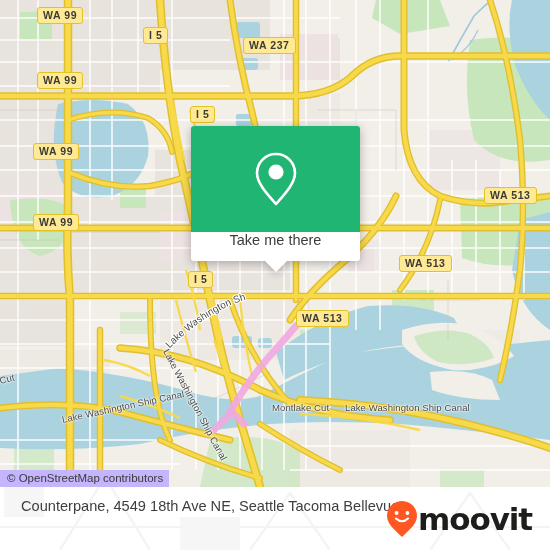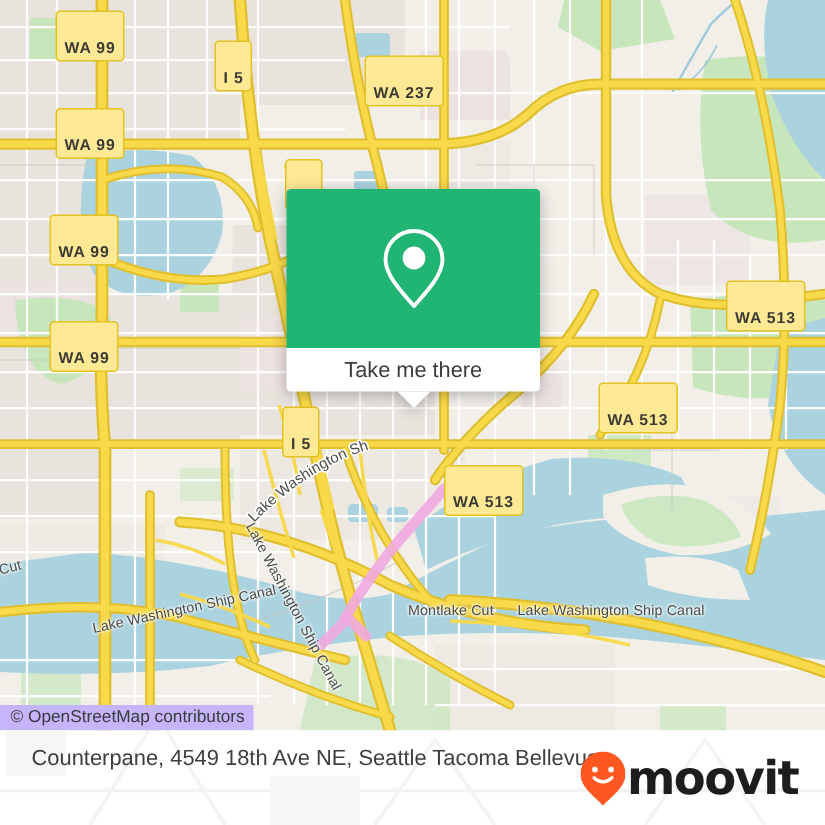--- a/index.html
+++ b/index.html
@@ -30,21 +30,21 @@
   
   .shield {
     position: absolute;
     background: #ffe994;
     border: 1.6px solid #e3c223;
     border-radius: 3px;
     color: #3b3b36;
     font-size: 10.5px;
     font-weight: bold;
     letter-spacing: 0.6px;
-    padding: 18px 5px 2px 5px;
+    padding: 1px 5px 2px 5px;
     line-height: 12px;
     white-space: nowrap;
     font-family: "Liberation Sans", sans-serif;
     text-align: center;
   }
 
   
   .maplabel {
     position: absolute;
     color: #4a4a48;
@@ -69,21 +69,21 @@
     border-radius: 3px 3px 0 0;
     display: flex;
     align-items: center;
     justify-content: center;
   }
   #callout-bar {
     background: #ffffff;
     width: 169px; height: 29px;
     border-radius: 0 0 3px 3px;
     display: flex;
-    align-items: center;
+    align-items: flex-start;
     justify-content: center;
     color: #3c3c3c;
     font-size: 14.5px;
     position: relative;
   }
   #callout-pointer {
     position: absolute;
     left: 50%;
     margin-left: -11px;
     top: 100%;

